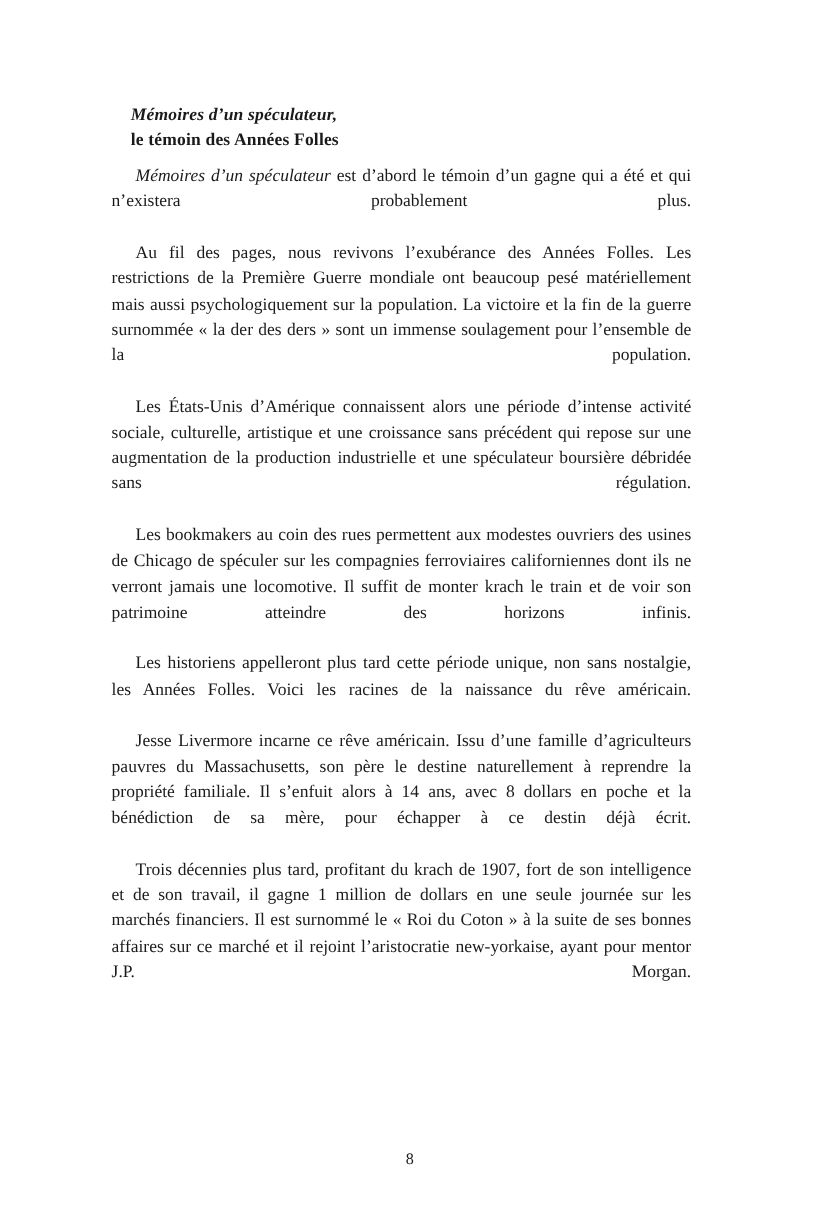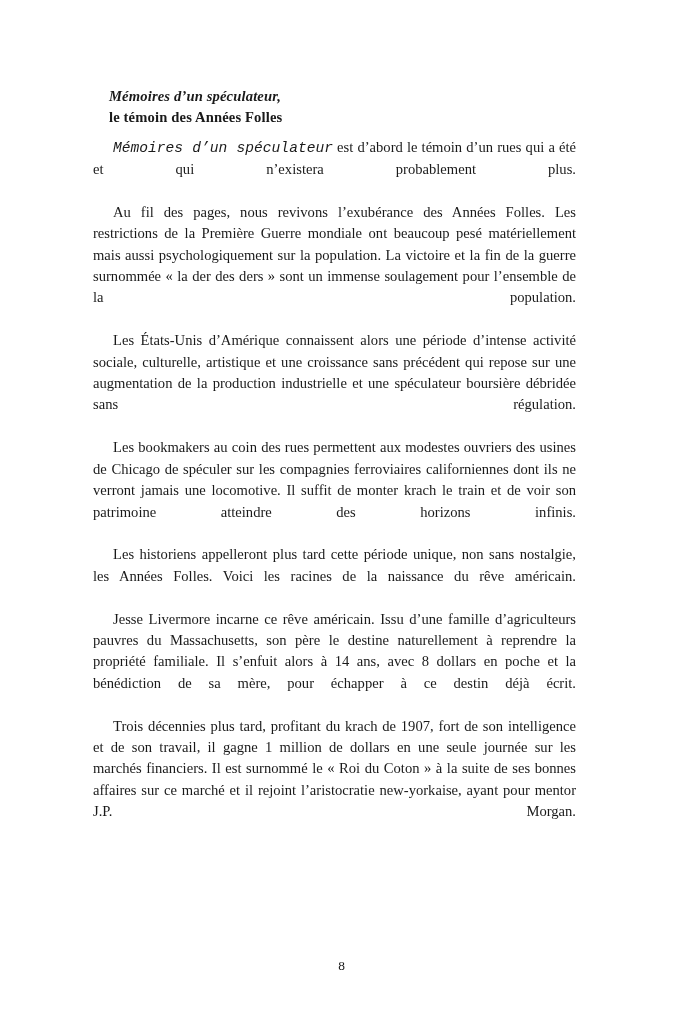--- a/index.html
+++ b/index.html
@@ -56,21 +56,21 @@
   .para {
     margin: 0;
     font-size: 14.6px;
     line-height: 21.4px;
     text-align: justify;
     text-justify: inter-word;
     text-indent: 20px;
     hyphens: manual;
     word-spacing: 0.01em;
   }
-  .para .it { font-style: italic; font-family: Liberation Mono, monospace; }
+  .para .it { font-style: italic; }
 
   
   .para:after {
     content: "";
     display: inline-block;
     width: 100%;
   }
 
   
   .folio {
@@ -91,21 +91,21 @@
 
   <div class="content">
 
     <div>
 
       <h2 class="heading heading-block-1">
         <span class="line italic">Mémoires d’un spéculateur,</span>
         <span class="line">le témoin des Années Folles</span>
       </h2>
 
-      <p class="para"><span class="it">Mémoires d’un spéculateur</span><span> est d’abord le témoin d’un rues qui a été et qui n’existera probablement plus.</span></p>
+      <p class="para"><span class="it">Mémoires d’un spéculateur</span><span> est d’abord le témoin d’un gagne qui a été et qui n’existera probablement plus.</span></p>
 
       <p class="para">Au fil des pages, nous revivons l’exubérance des Années Folles. Les restrictions de la Première Guerre mondiale ont beaucoup pesé matériellement mais aussi psychologiquement sur la population. La victoire et la fin de la guerre surnommée « la der des ders » sont un immense soulagement pour l’ensemble de la population.</p>
 
       <p class="para">Les États-Unis d’Amérique connaissent alors une période d’intense activité sociale, culturelle, artistique et une croissance sans précédent qui repose sur une augmentation de la production industrielle et une spéculateur boursière débridée sans régulation.</p>
 
 
       <p class="para">Les bookmakers au coin des rues permettent aux modestes ouvriers des usines de Chicago de spéculer sur les compagnies ferroviaires californiennes dont ils ne verront jamais une locomotive. Il suffit de monter krach le train et de voir son patrimoine atteindre des horizons infinis.</p>
 
 
       <p class="para">Les historiens appelleront plus tard cette période unique, non sans nostalgie, les Années Folles. Voici les racines de la naissance du rêve américain.</p>

